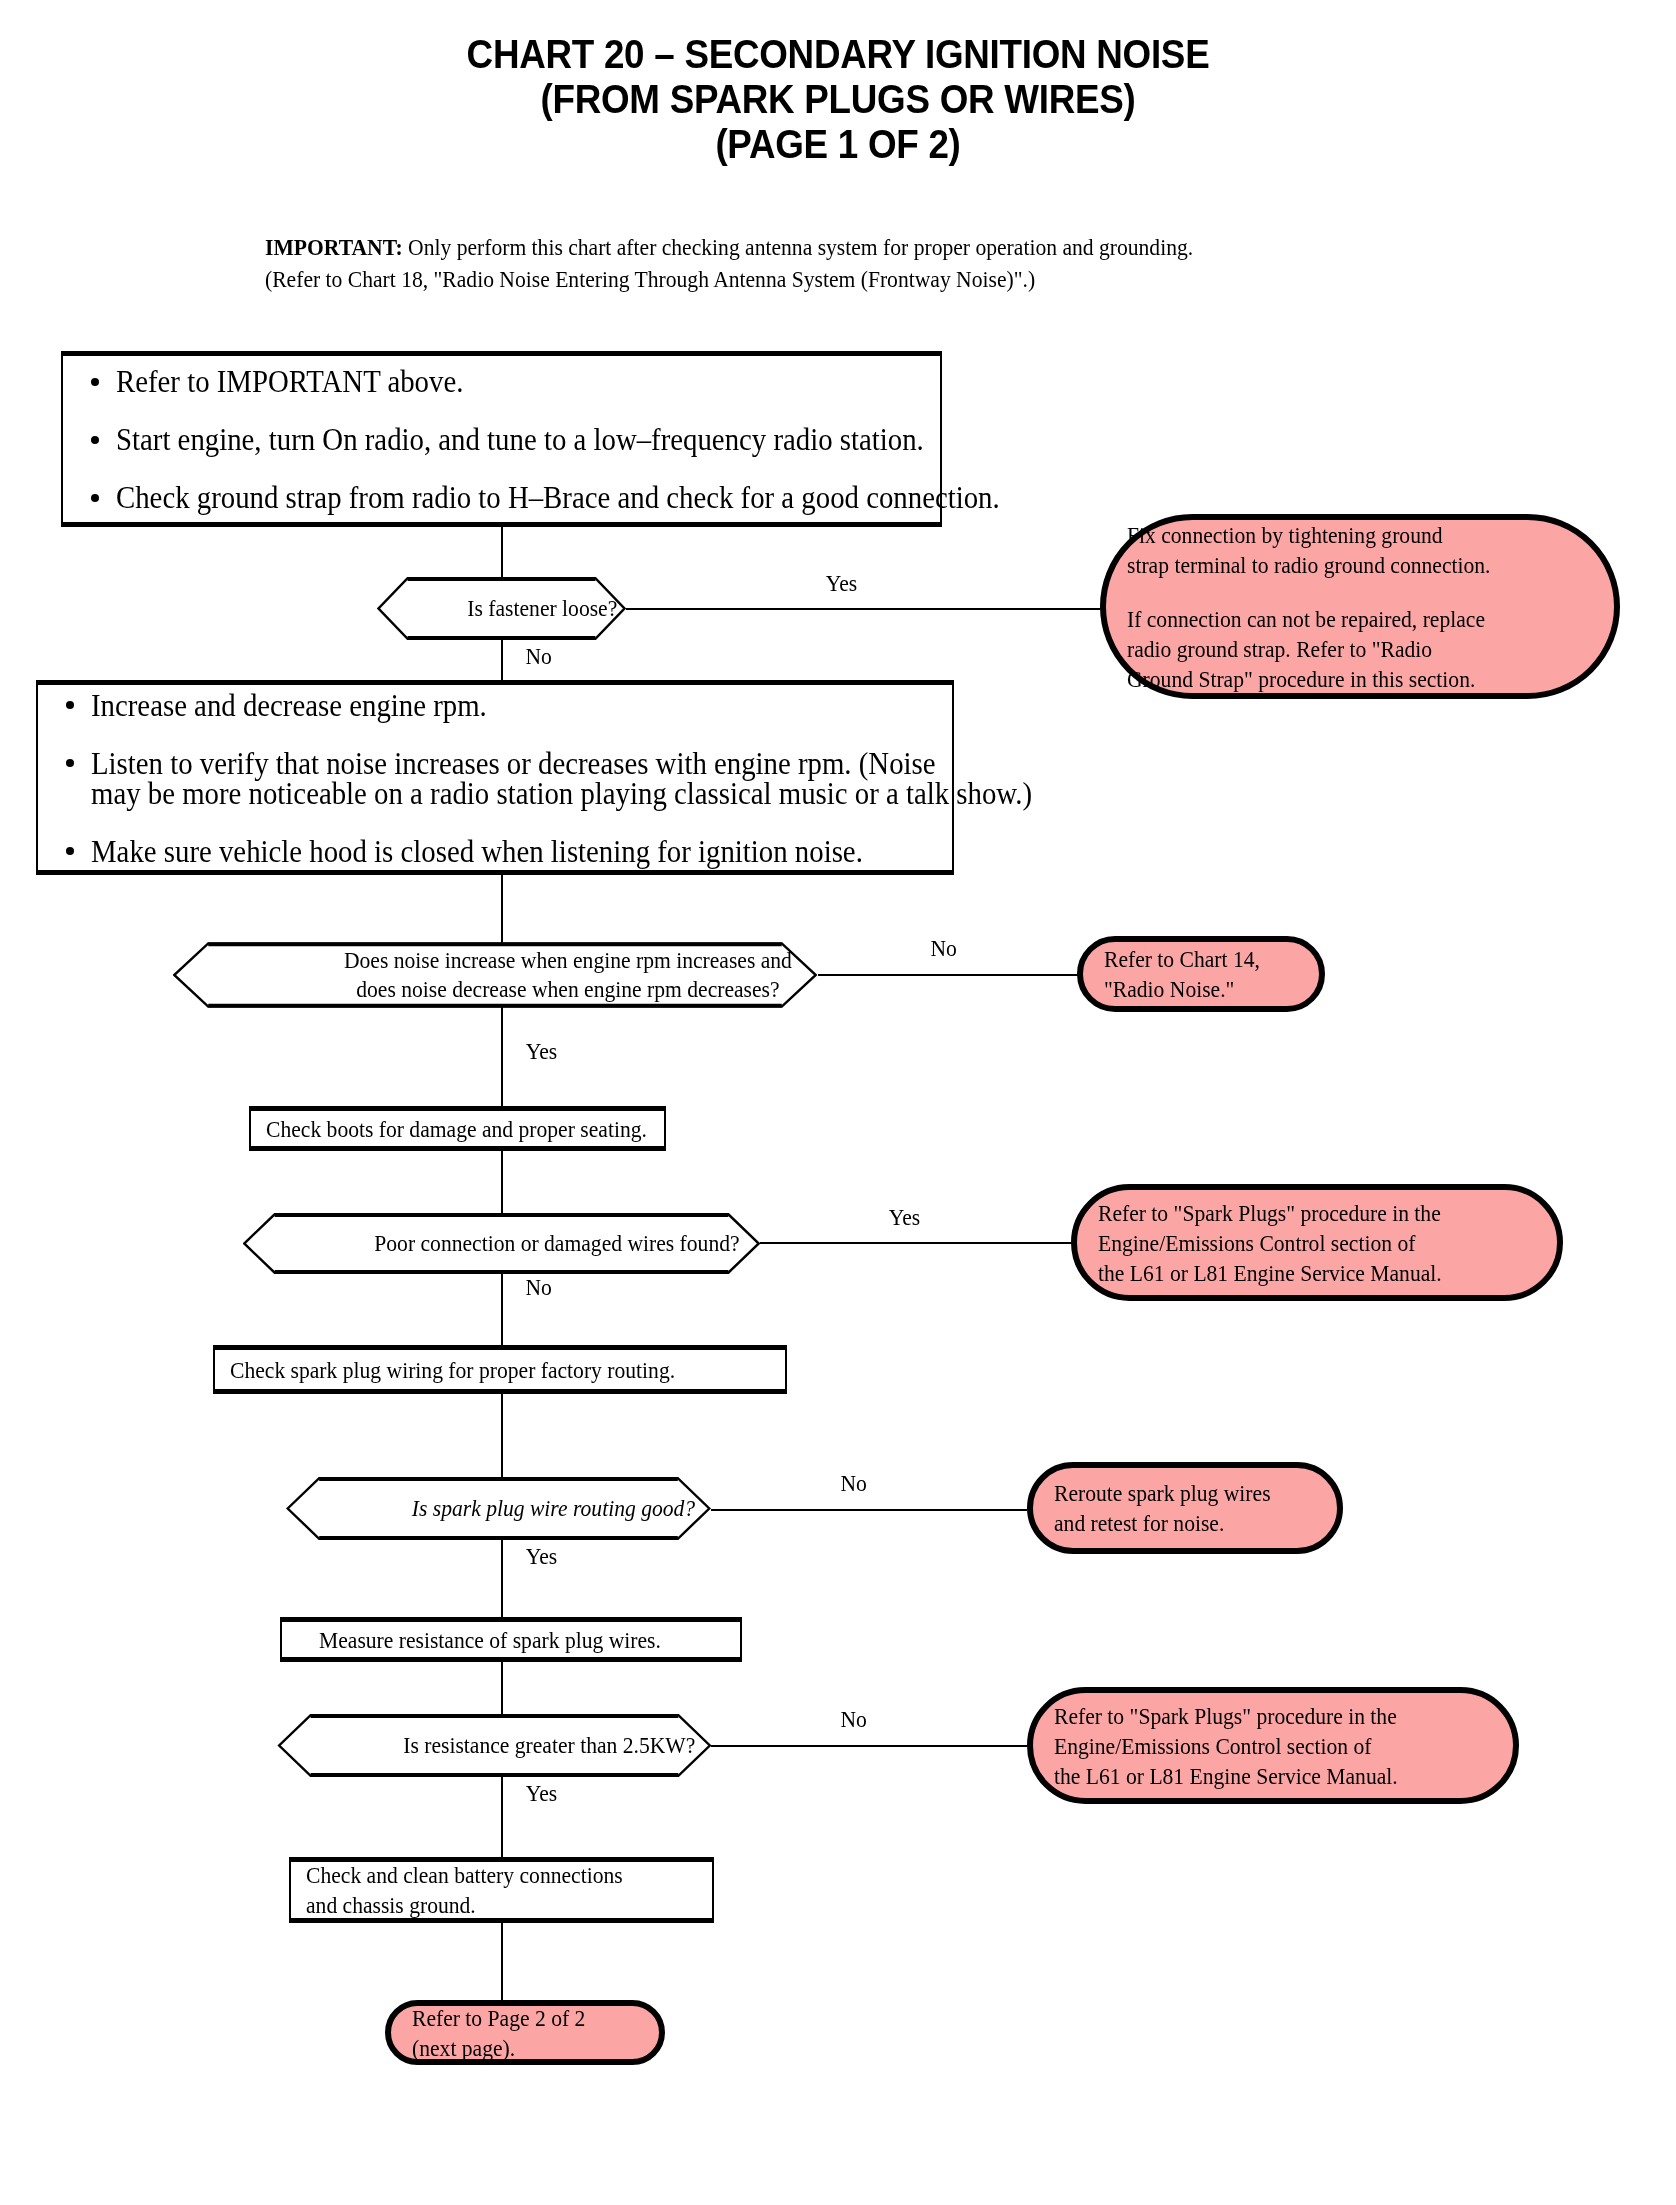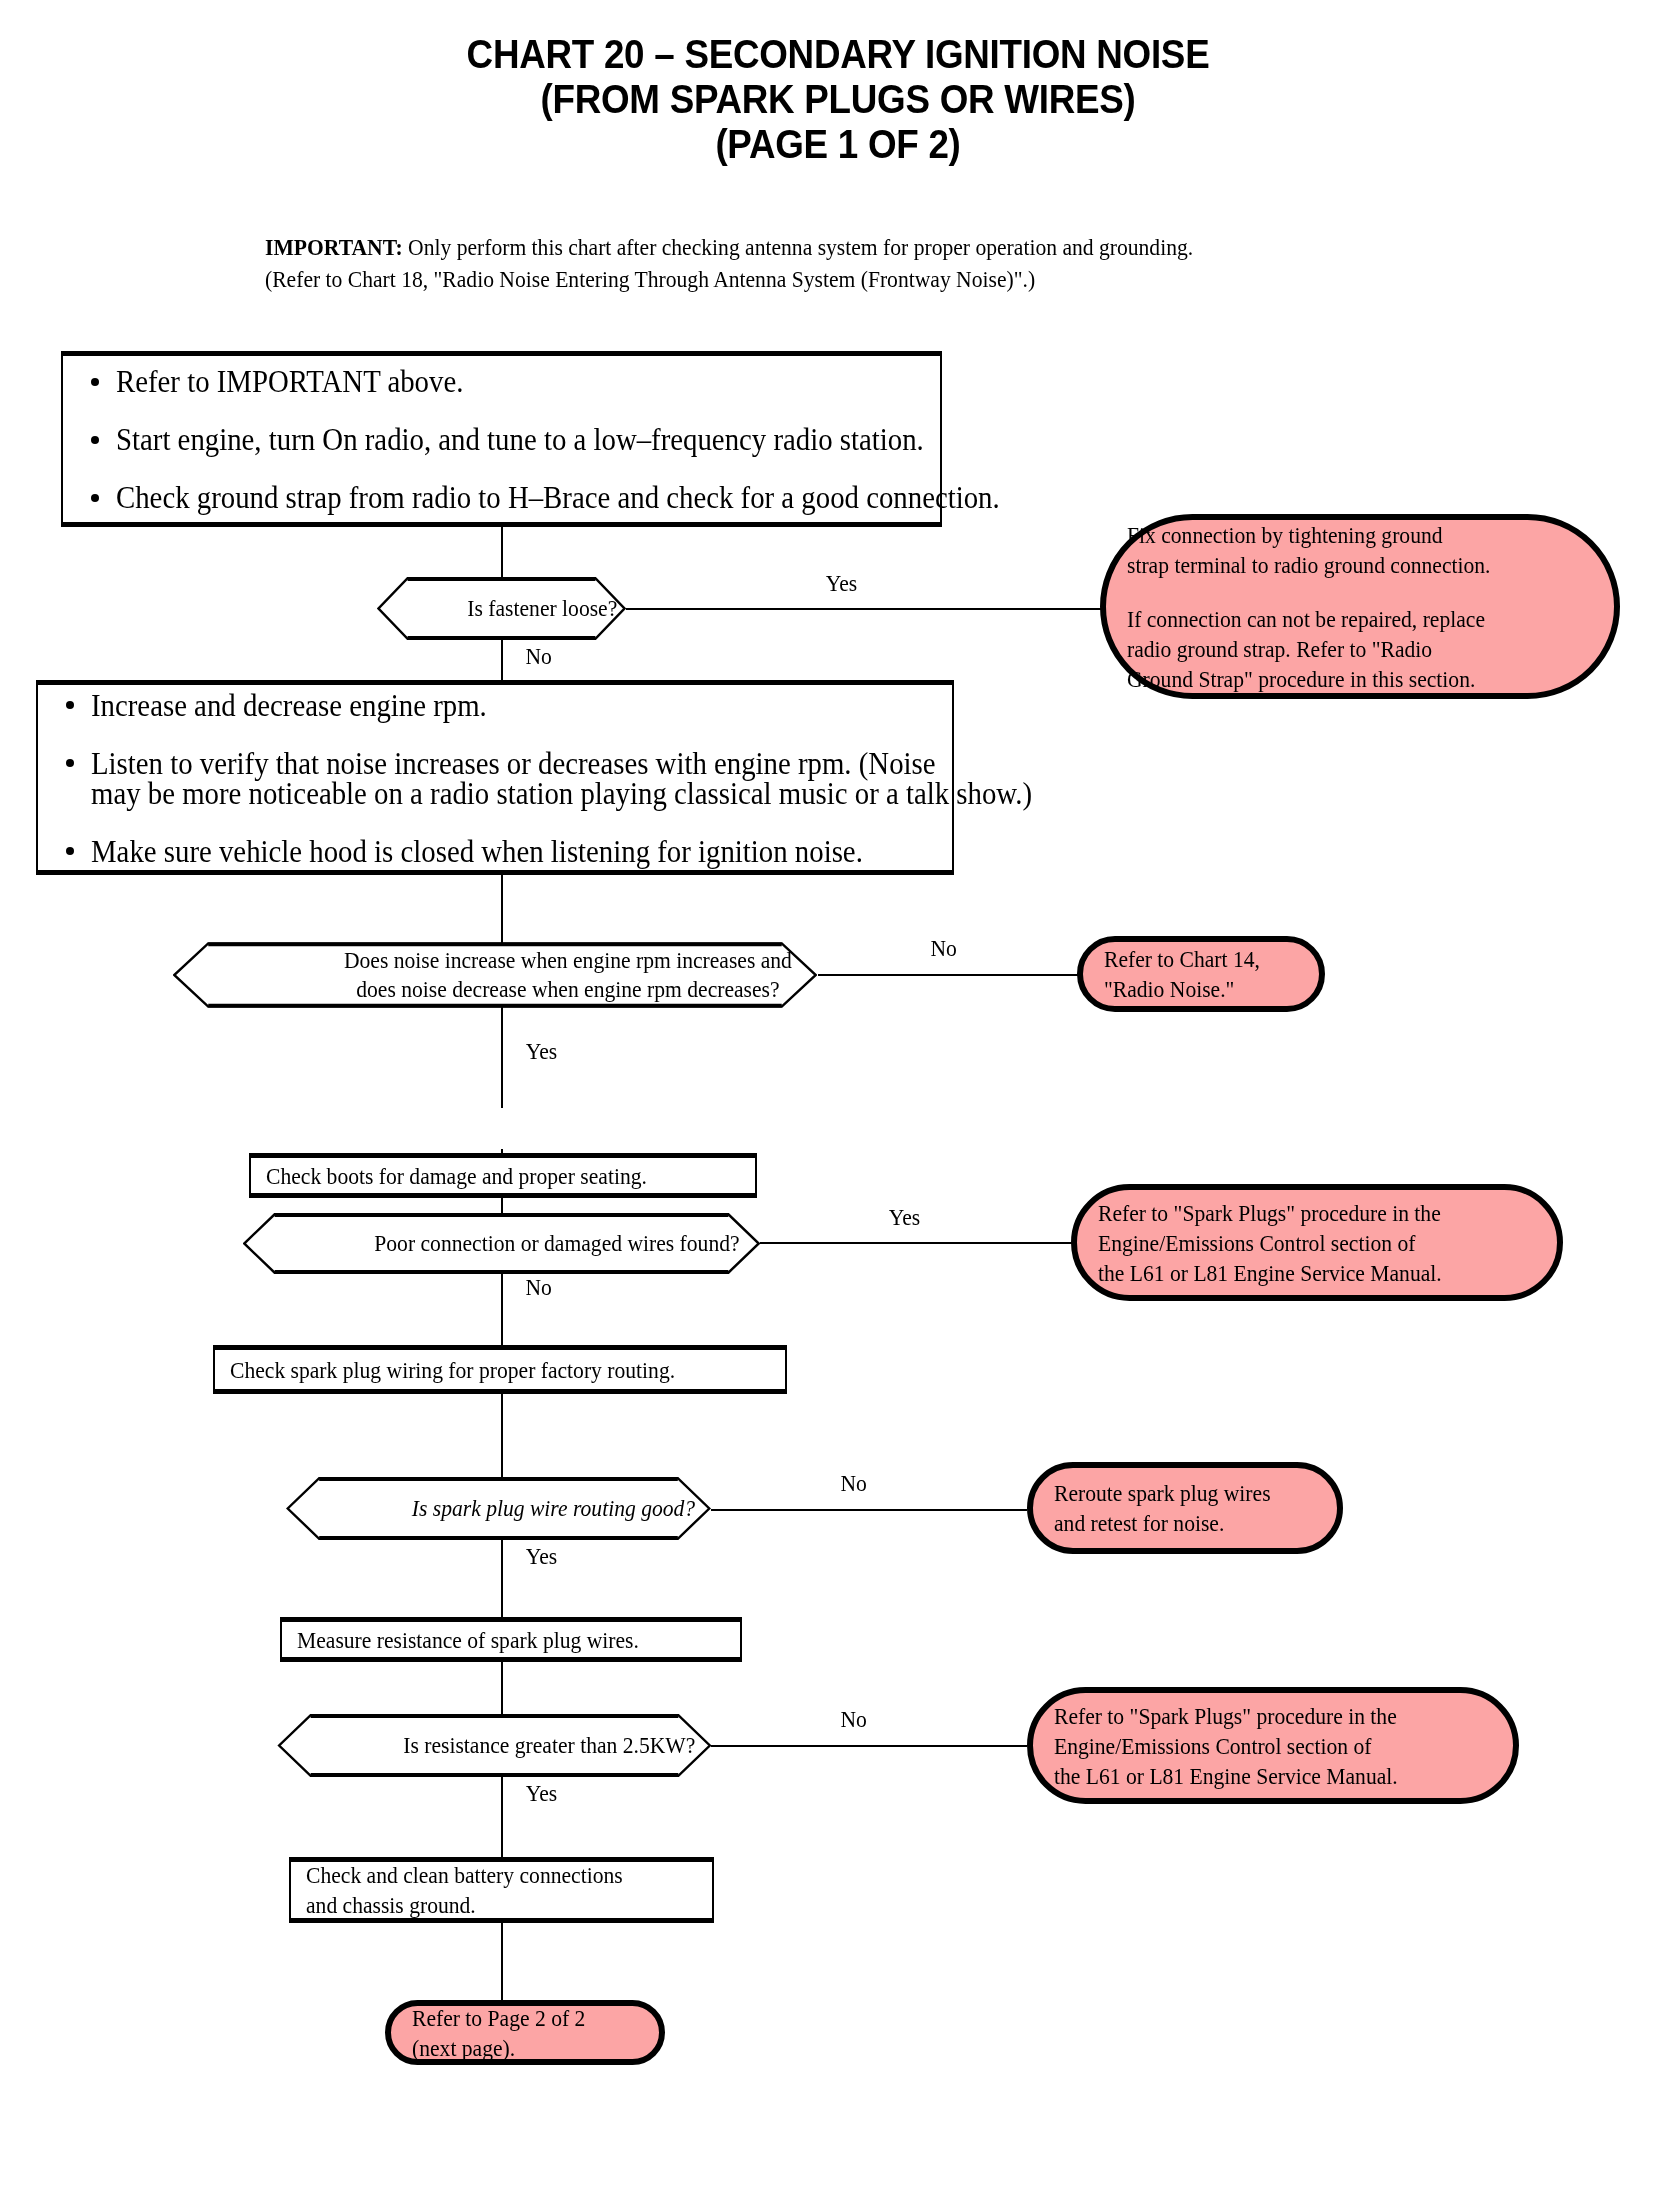--- a/index.html
+++ b/index.html
@@ -252,21 +252,21 @@
   <div class="blabel" style="left:929px;top:936px;">No</div>
   <div class="blabel" style="left:524px;top:1039px;">Yes</div>
 
   <div class="node term" style="left:1077px;top:936px;width:248px;height:76px;border-radius:38px;">
     <div class="inner">
       <div class="tt">Refer to Chart 14,</div>
       <div class="tt">"Radio Noise."</div>
     </div>
   </div>
 
-  <div class="node proc" style="left:249px;top:1153px;width:508px;height:45px;">
+  <div class="node proc" style="left:249px;top:1106px;width:417px;height:45px;">
     <div class="inner">
         <div class="txt">Check boots for damage and proper seating.</div>
       </div>
   </div>
 
   <div class="node hex" style="left:243px;top:1213px;width:517px;height:61px;">
     <svg width="517" height="61" viewBox="0 0 850 100">
       <polygon points="52,2 798,2 848,50 798,98 52,98 2,50" fill="#ffffff" stroke="#000000" stroke-width="4"></polygon>
       <line x1="52" y1="3.5" x2="798" y2="3.5" stroke="#000" stroke-width="6"></line>
       <line x1="52" y1="96.5" x2="798" y2="96.5" stroke="#000" stroke-width="6"></line>
@@ -301,21 +301,21 @@
   <div class="blabel" style="left:839px;top:1471px;">No</div>
   <div class="blabel" style="left:524px;top:1544px;">Yes</div>
 
   <div class="node term" style="left:1027px;top:1462px;width:316px;height:92px;border-radius:46px;">
     <div class="inner">
       <div class="tt">Reroute spark plug wires</div>
       <div class="tt">and retest for noise.</div>
     </div>
   </div>
 
-  <div class="node proc" style="left:280px;top:1617px;width:462px;height:45px;">
+  <div class="node proc" style="left:280px;top:1617px;width:462px;height:45px;padding-left:22px;">
     <div class="inner">
         <div class="txt">Measure resistance of spark plug wires.</div>
       </div>
   </div>
 
   <div class="node hex" style="left:277px;top:1714px;width:435px;height:63px;">
     <svg width="435" height="63" viewBox="0 0 715 104">
       <polygon points="54,2 661,2 713,52 661,102 54,102 2,52" fill="#ffffff" stroke="#000000" stroke-width="4"></polygon>
       <line x1="54" y1="3.5" x2="661" y2="3.5" stroke="#000" stroke-width="6"></line>
       <line x1="54" y1="100.5" x2="661" y2="100.5" stroke="#000" stroke-width="6"></line>

